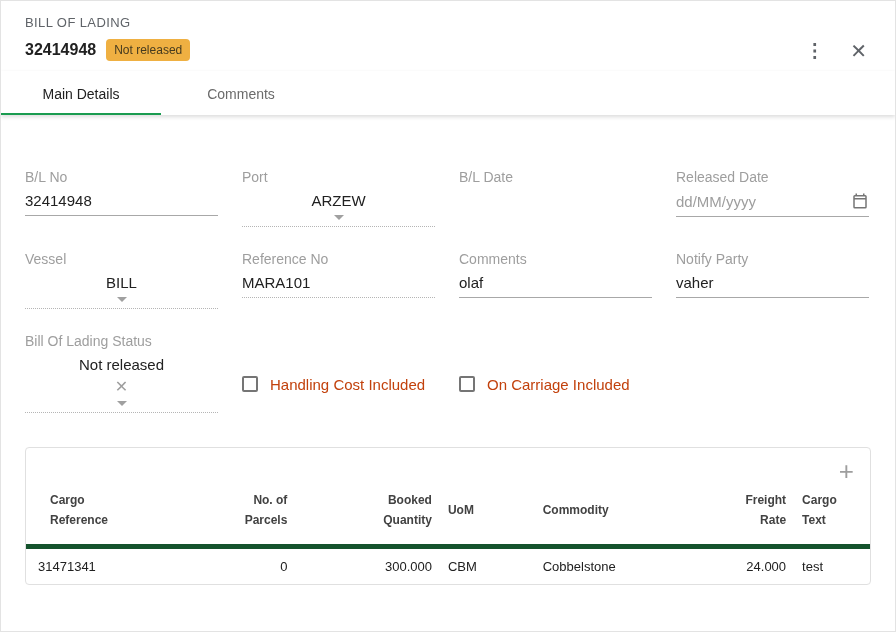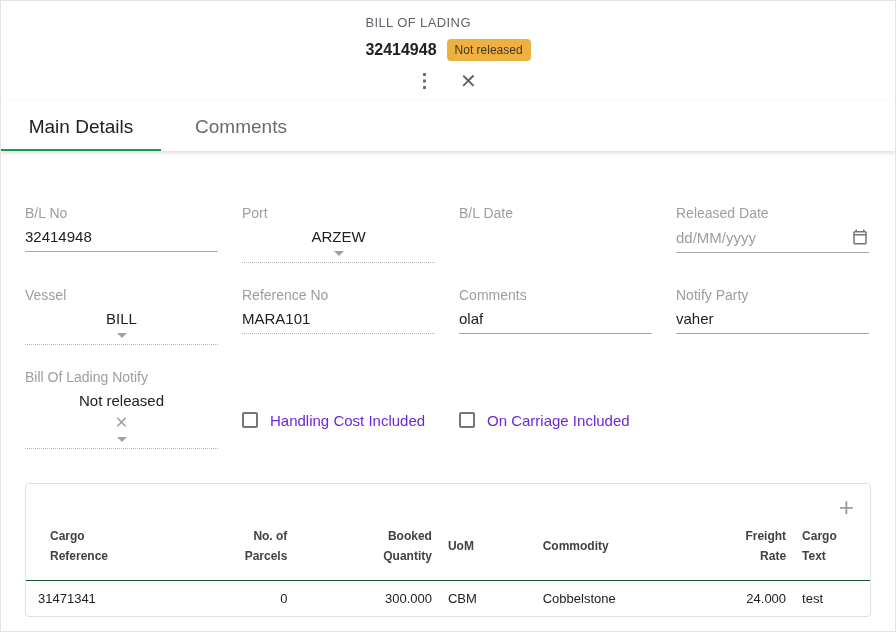--- a/index.html
+++ b/index.html
@@ -12,23 +12,22 @@
     background: #ffffff;
     border: 1px solid #e3e3e3;
     position: relative;
     overflow: hidden;
   }
 
   
   .dialog-header {
     display: flex;
     justify-content: space-between;
-    align-items: center;
+    align-items: flex-end;
     padding: 14px 24px 10px 24px;
-    flex-direction: column;
   }
   .hdr-title {
     font-size: 13px;
     color: #5f6368;
     letter-spacing: 0.4px;
     margin-bottom: 9px;
   }
   .hdr-line2 { display: flex; align-items: center; gap: 10px; }
   .hdr-number { font-size: 16px; font-weight: bold; color: #212121; }
   .badge {
@@ -47,21 +46,21 @@
   .tabs {
     display: flex;
     box-shadow: 0 2px 4px rgba(0,0,0,0.14);
     position: relative;
     background: #fff;
   }
   .tab {
     width: 160px;
     text-align: center;
     padding: 15px 0 13px 0;
-    font-size: 19px;
+    font-size: 14px;
     color: #6b6b6b;
     cursor: pointer;
   }
   .tab.active {
     color: #212121;
     box-shadow: inset 0 -2px 0 var(--tab-accent, #1a9b50);
   }
 
   
   .form { padding: 54px 24px 0 24px; }
@@ -99,21 +98,21 @@
 
   .cb-field { width: 193px; display: flex; align-items: center; gap: 12px; margin-top: 22px; }
   .cb-box {
     width: 16px; height: 16px;
     border: 2px solid #757575;
     border-radius: 2px;
     cursor: pointer;
     flex: 0 0 auto;
     background: #fff;
   }
-  .cb-label { font-size: 15px; color: #6d28d9; white-space: nowrap; }
+  .cb-label { font-size: 15px; color: #c2410c; white-space: nowrap; }
 
   
   .card {
     margin: 34px 24px 0 24px;
     border: 1px solid #e0e0e0;
     border-radius: 4px;
     background: #fff;
   }
   .card-toolbar { display: flex; justify-content: flex-end; padding: 12px 16px 2px 16px; }
   .add-btn { font-size: 26px; font-weight: 300; color: #9e9e9e; line-height: 22px; cursor: pointer; }
@@ -126,21 +125,21 @@
     vertical-align: middle;
     white-space: pre-line;
     line-height: 20px;
     padding: 6px 8px 14px 8px;
   }
   .grid th:first-child { padding-left: 24px; }
   .grid td {
     font-size: 13px;
     color: #212121;
     padding: 10px 8px;
-    border-top: 1px solid #14532d;
+    border-top: 5px solid #14532d;
   }
   .grid td:first-child { padding-left: 12px; }
   .grid .num { text-align: right; }
 </style>
 </head>
 <body>
 
 <div class="dialog">
 
   <div class="dialog-header">
@@ -217,21 +216,21 @@
       <div class="field">
         <div class="flabel">Notify Party</div>
         <div class="fcontrol">
           <input type="text" value="vaher" style="">
         </div>
       </div>
     </div>
 
     <div class="frow">
       <div class="field">
-        <div class="flabel">Bill Of Lading Notify</div>
+        <div class="flabel">Bill Of Lading Status</div>
         <div class="fcontrol select">
           <span class="select-value">Not released</span>
           <span class="clear-x">✕</span>
           <span class="dd-arrow"></span>
         </div>
       </div>
       <div class="cb-field">
         <span class="cb-box"></span>
         <span class="cb-label">Handling Cost Included</span>
       </div>

